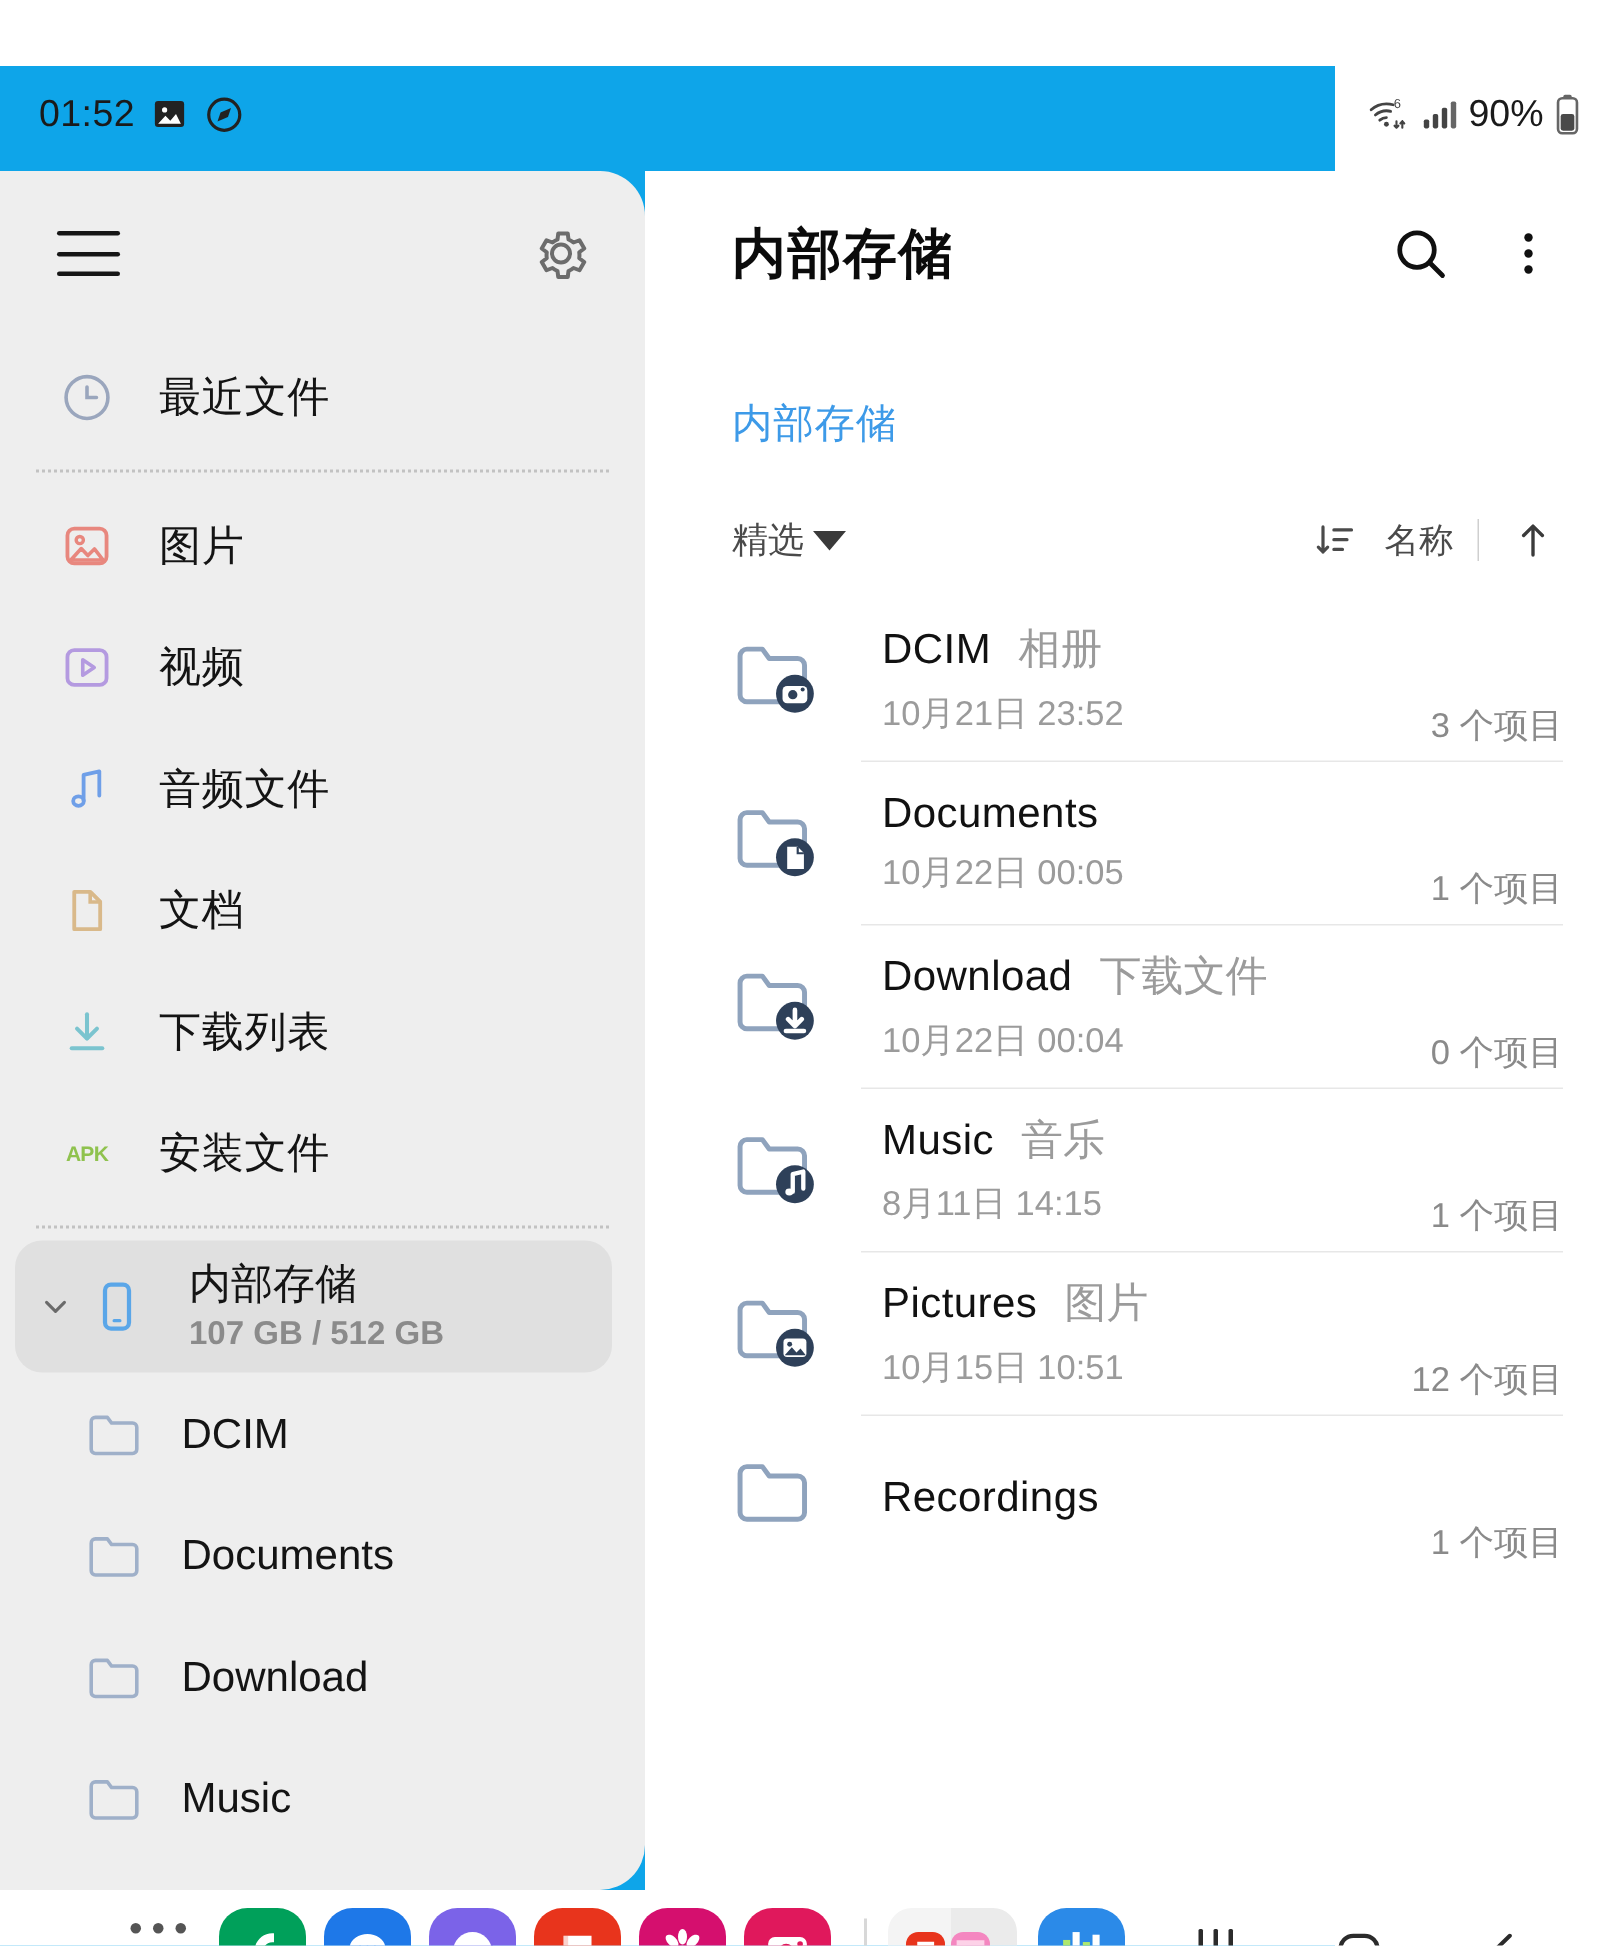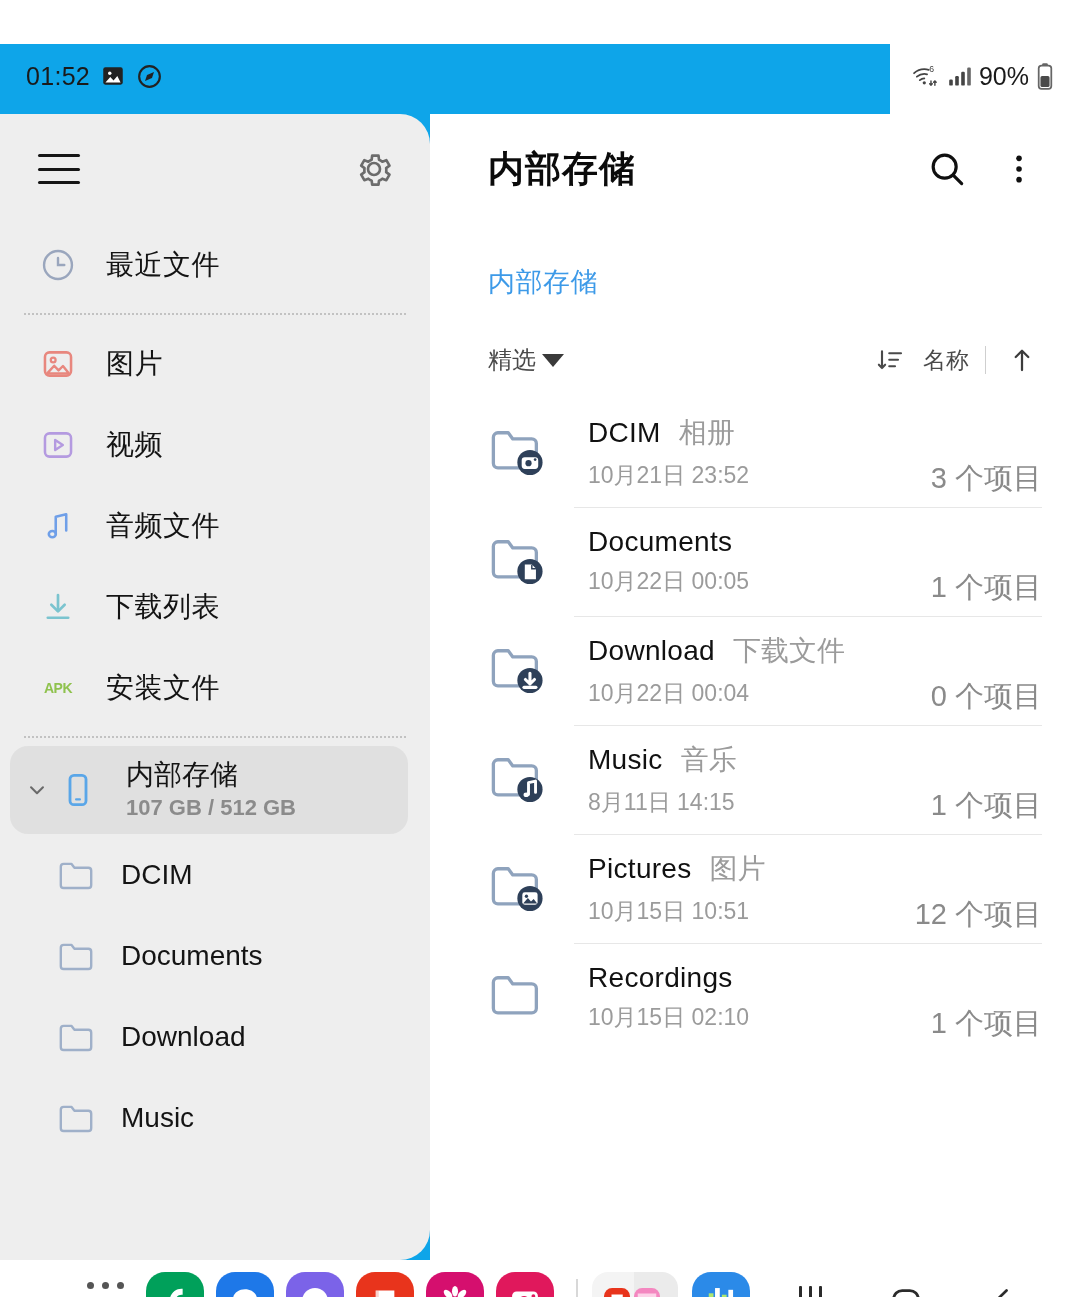--- a/index.html
+++ b/index.html
@@ -98,21 +98,21 @@
   .file-row { display:flex; align-items:center; height:109px; cursor:pointer; position:relative; }
   .file-row + .file-row::before {
     content:""; position:absolute; left:86px; right:0; top:0; height:1px; background:#e7e7e7;
   }
   .f-ico { width:62px; height:62px; flex:none; }
   .f-body { flex:1; margin-left:38px; display:flex; flex-direction:column; justify-content:center; }
   .f-title { display:flex; align-items:baseline; gap:18px; }
   .f-name { font-size:28px; color:#111; letter-spacing:.3px; }
   .f-alias { font-size:28px; color:#9b9b9b; }
   .f-date { font-size:23px; color:#9b9b9b; margin-top:8px; }
-  .f-count { font-size:29px; color:#8a8a8a; align-self:flex-end; padding-bottom:8px; white-space:nowrap; }
+  .f-count { font-size:23px; color:#8a8a8a; align-self:flex-end; padding-bottom:8px; white-space:nowrap; }
 
   
   .dock {
     position:absolute; left:0; top:1216px; width:1080px; height:81px;
     display:flex; align-items:center; background:#fff;
   }
   .dock-apps { display:flex; align-items:center; gap:0; padding-left:76px; }
   .app { width:58px; height:58px; border-radius:19px; margin-right:12px; display:flex; align-items:center; justify-content:center; cursor:pointer; position:relative; }
   .grid-dots { display:grid; grid-template-columns:repeat(3,7px); grid-gap:8px; }
   .grid-dots i { width:7px; height:7px; background:#555; border-radius:50%; display:block; }
@@ -216,20 +216,29 @@
     <div class="nav-item">
       <span class="nav-ico">
         <svg width="34" height="34" viewBox="0 0 24 24">
           <path d="M10.4 17.4V5.4l7.4-1.7v11.4" fill="none" stroke="#6f9fe8" stroke-width="1.8" stroke-linecap="round" stroke-linejoin="round"></path>
           <ellipse cx="8" cy="17.7" rx="2.5" ry="2.2" fill="none" stroke="#6f9fe8" stroke-width="1.8"></ellipse>
         </svg>
       </span>
       <span class="nav-label">音频文件</span>
     </div>
 
+    <div class="nav-item">
+      <span class="nav-ico">
+        <svg width="34" height="34" viewBox="0 0 24 24">
+          <path d="M6 3.2h7.6l4.6 4.6v13H6z" fill="none" stroke="#d9b98a" stroke-width="1.8" stroke-linejoin="round"></path>
+          <path d="M13.5 3.4v4.6h4.6" fill="none" stroke="#d9b98a" stroke-width="1.7"></path>
+        </svg>
+      </span>
+      <span class="nav-label">文档</span>
+    </div>
 
     <div class="nav-item">
       <span class="nav-ico">
         <svg width="34" height="34" viewBox="0 0 24 24">
           <path d="M12 3.6v11.2" fill="none" stroke="#7bc4cf" stroke-width="1.9" stroke-linecap="round"></path>
           <path d="M7.3 10.4L12 15.1l4.7-4.7" fill="none" stroke="#7bc4cf" stroke-width="1.9" stroke-linecap="round" stroke-linejoin="round"></path>
           <path d="M4.8 19.6h14.4" fill="none" stroke="#7bc4cf" stroke-width="1.9" stroke-linecap="round"></path>
         </svg>
       </span>
       <span class="nav-label">下载列表</span>
@@ -447,21 +456,20 @@
         <span class="f-ico">
           <svg width="62" height="62" viewBox="0 0 30 30">
             <path d="M2.6 7.4v12.6c0 1.2 1 2.2 2.2 2.2h16.4c1.2 0 2.2-1 2.2-2.2v-9.6c0-1.2-1-2.2-2.2-2.2h-9.2L9.8 5.2H4.8c-1.2 0-2.2 1-2.2 2.2z" fill="none" stroke="#8fa3bd" stroke-width="1.6" stroke-linejoin="round"></path>
           </svg>
         </span>
         <span class="f-body">
           <span class="f-title">
             <span class="f-name">Recordings</span>
             <span class="f-alias"></span>
           </span>
-          <span class="f-date">10月15日 02:10</span>
         </span>
         <span class="f-count">1 个项目</span>
       </div>
 
     </div>
   </div>
 
   <div class="dock">
     <div class="dock-apps">
 

